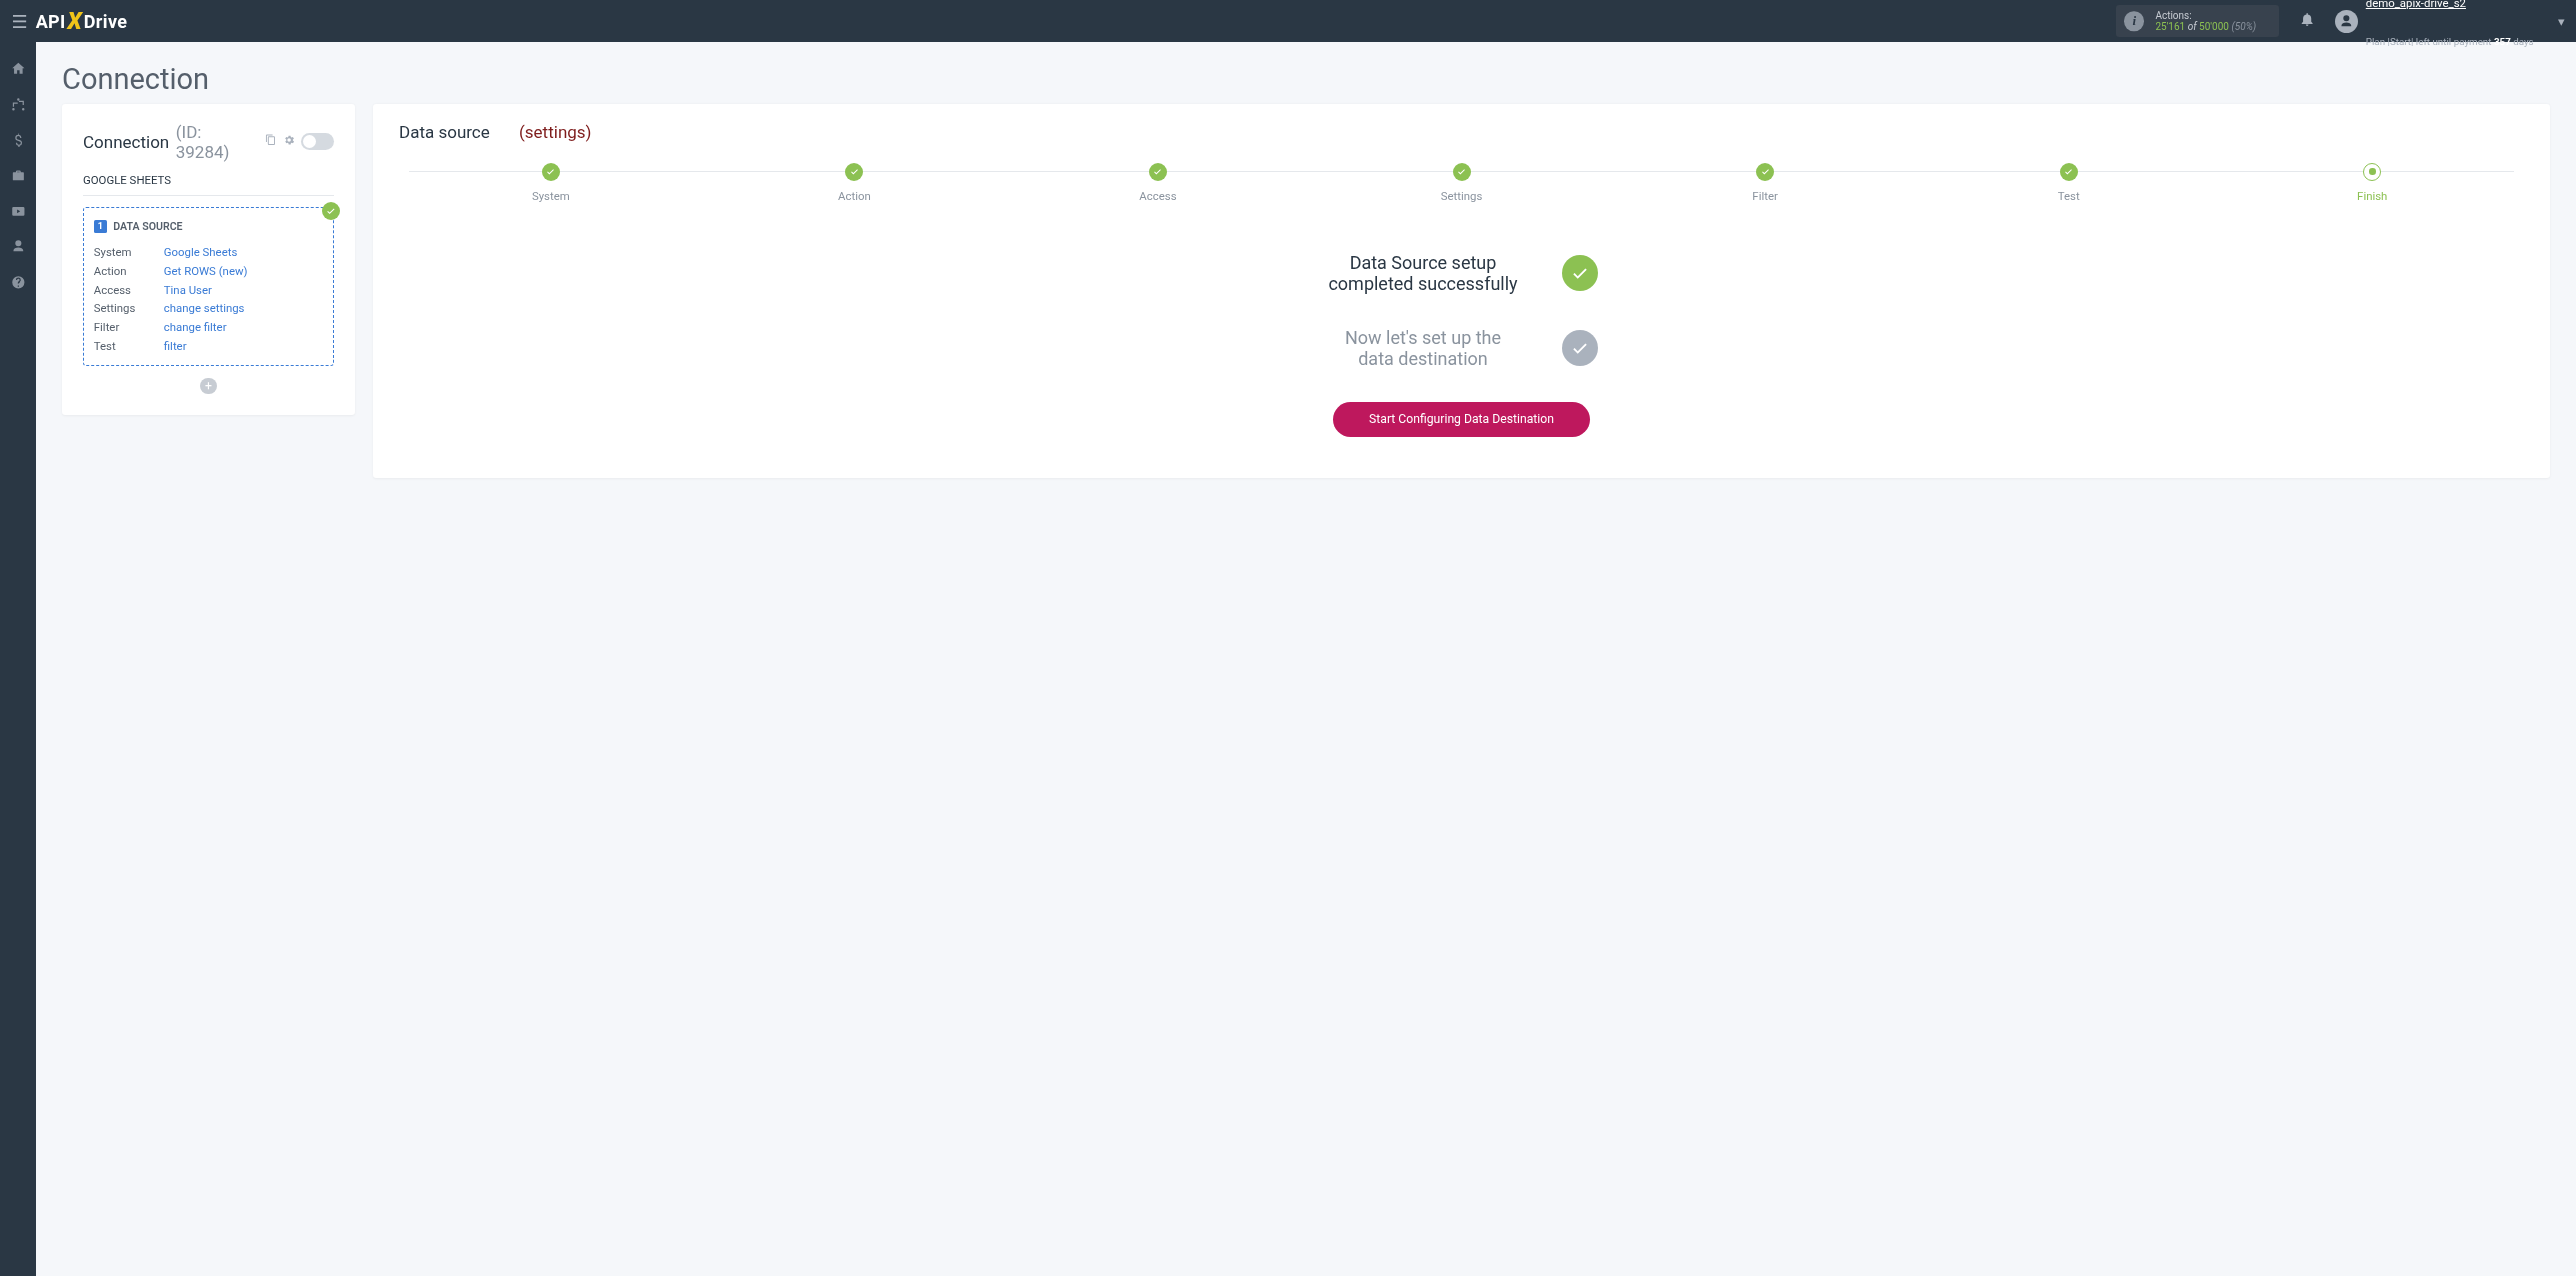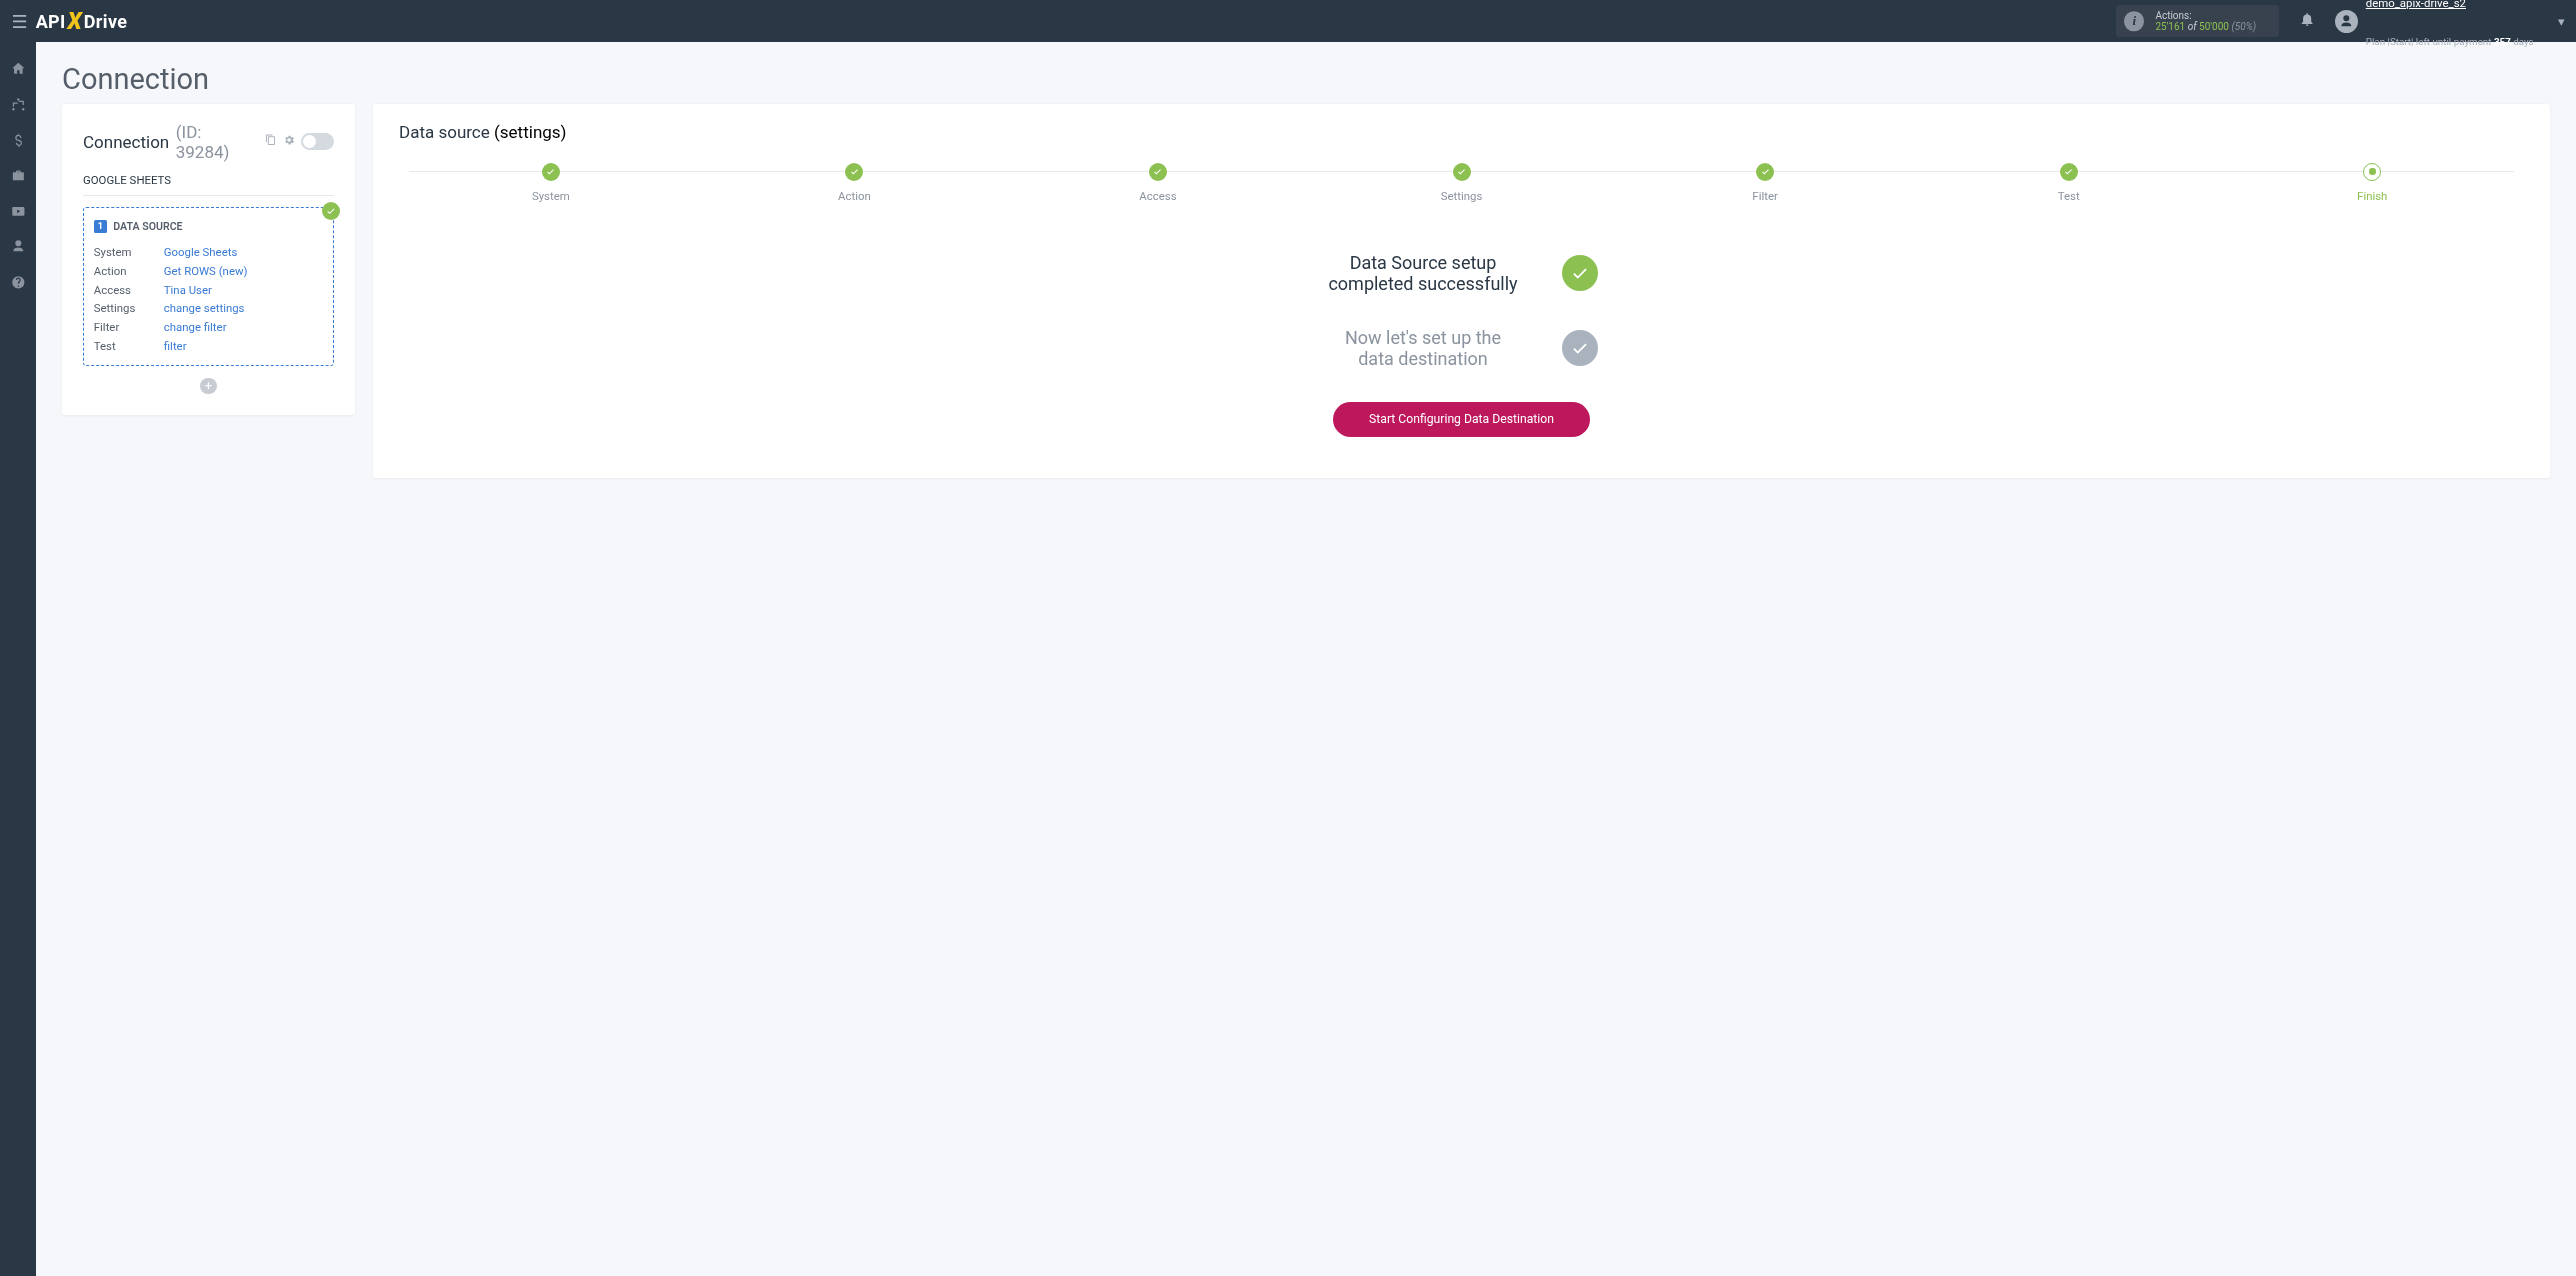--- a/index.html
+++ b/index.html
@@ -59,21 +59,21 @@
 .ds-check svg { width:9.8px; height:9.8px; fill:#fff; }
 .ds-head { display:flex; align-items:center; gap:6.5px; margin-bottom:9.8px; font-size:10.6px; color:#555f6b; font-weight:600; }
 .ds-num { background:#3a7bd5; color:#fff; width:13px; height:13px; border-radius:1.6px; display:flex; align-items:center; justify-content:center; font-size:9px; font-weight:700; }
 .ds-rows { font-size:11.4px; }
 .ds-row { display:flex; padding:2.4px 0; }
 .ds-row .k { width:70px; color:#555f6b; }
 .ds-row .v { color:#3a7bd5; cursor:pointer; }
 .add-btn { width:16.3px; height:16.3px; border-radius:50%; background:#c7ccd3; color:#fff; display:flex; align-items:center; justify-content:center; margin:0 auto; cursor:pointer; font-size:12.2px; line-height:1; }
 
 .ds-title { font-size:17px; color:#2a3744; margin-bottom:21px; }
-.ds-title .settings { color:#000000; }
+.ds-title .settings { color:#7f1d1d;margin-left:25px; }
 
 .stepper { display:flex; align-items:flex-start; justify-content:space-between; position:relative; margin-bottom:49px; }
 .stepper::before { content:''; position:absolute; left:9.8px; right:9.8px; top:8.1px; height:0.8px; background:#e5e8ec; }
 .step { position:relative; text-align:center; flex:1; }
 .step .dot { width:18px; height:18px; border-radius:50%; margin:0 auto 8.1px; display:flex; align-items:center; justify-content:center; position:relative; z-index:1; background:#fff; }
 .step.done .dot { background:#8cc152; }
 .step.done .dot svg { width:9px; height:9px; fill:#fff; }
 .step.current .dot { border:1.6px solid #8cc152; background:#fff; }
 .step.current .dot::after { content:''; width:6.5px; height:6.5px; border-radius:50%; background:#8cc152; }
 .step .lbl { font-size:11.4px; color:#8a939e; }

